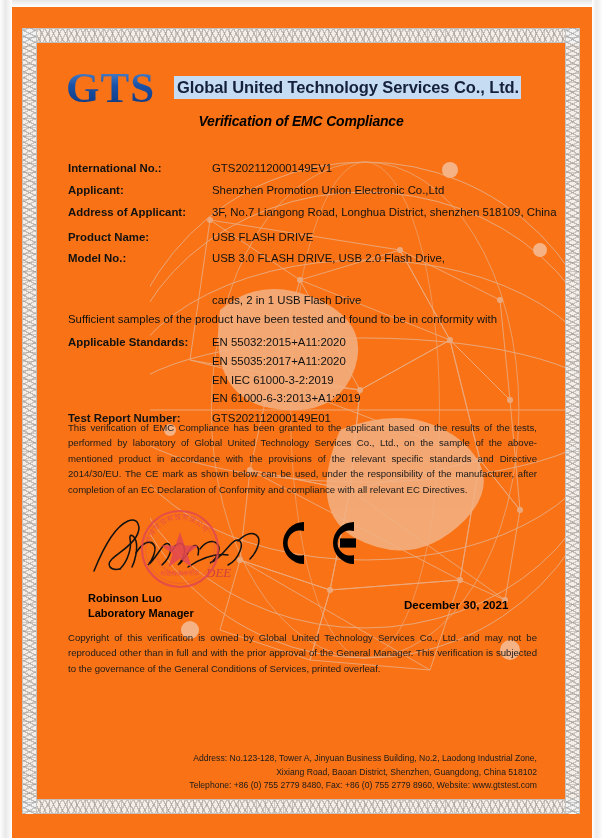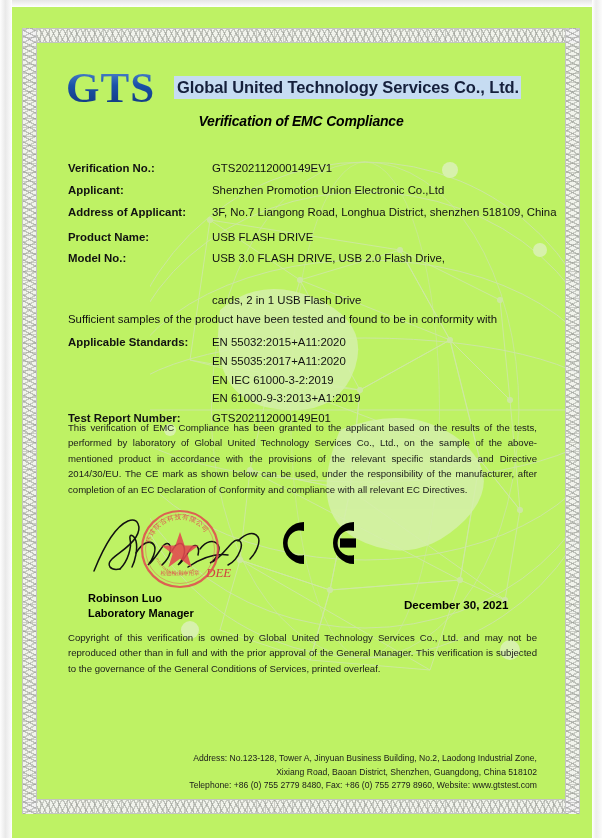--- a/index.html
+++ b/index.html
@@ -8,21 +8,21 @@
     background: #ffffff;
   }
   body {
     font-family: "Liberation Sans", sans-serif;
   }
   #page {
     position: relative;
     width: 602px;
     height: 838px;
     overflow: hidden;
-    background: #bef264;
+    background: #f97316;
   }
   
   #page-edge-left {
     position: absolute;
     left: 0; top: 0;
     width: 12px; height: 838px;
     background: linear-gradient(to right, #fdfdfd 0%, #e9e9e9 45%, #f6f6f6 80%, #ffffff 100%);
   }
   #page-edge-right {
     position: absolute;
@@ -352,21 +352,21 @@
   <div id="content">
 
     <div id="header">
       <div id="gts-logo">GTS</div>
       <div id="company-name">Global United Technology Services Co., Ltd.</div>
     </div>
 
     <div id="doc-title">Verification of EMC Compliance</div>
 
     <div class="field-row" style="top:162px;">
-      <span class="field-label">Verification No.:</span>
+      <span class="field-label">International No.:</span>
       <span class="field-value">GTS202112000149EV1</span>
     </div>
 
     <div class="field-row" style="top:184px;">
       <span class="field-label">Applicant:</span>
       <span class="field-value">Shenzhen Promotion Union Electronic Co.,Ltd</span>
     </div>
 
     <div class="field-row" style="top:206px;">
       <span class="field-label">Address of Applicant:</span>
@@ -385,21 +385,21 @@
     <div class="value-line" style="top:294px;">cards, 2 in 1 USB Flash Drive</div>
 
     <div id="conformity-line">Sufficient samples of the product have been tested and found to be in conformity with</div>
 
     <div class="field-row" style="top:336px;">
       <span class="field-label">Applicable Standards:</span>
     </div>
     <div class="value-line" style="top:336px;">EN 55032:2015+A11:2020</div>
     <div class="value-line" style="top:355px;">EN 55035:2017+A11:2020</div>
     <div class="value-line" style="top:374px;">EN IEC 61000-3-2:2019</div>
-    <div class="value-line" style="top:392px;">EN 61000-9-3:2013+A1:2019</div>
+    <div class="value-line" style="top:392px;">EN 61000-6-3:2013+A1:2019</div>
 
     <div class="field-row" style="top:412px;">
       <span class="field-label">Test Report Number:</span>
     </div>
     <div class="value-line" style="top:412px;">GTS202112000149E01</div>
 
     <div id="statement">This verification of EMC Compliance has been granted to the applicant based on the results of the tests, performed by laboratory of Global United Technology Services Co., Ltd., on the sample of the above-mentioned product in accordance with the provisions of the relevant specific standards and Directive 2014/30/EU. The CE mark as shown below can be used, under the responsibility of the manufacturer, after completion of an EC Declaration of Conformity and compliance with all relevant EC Directives.</div>
 
     <div id="signature-block">
       <svg id="signature-mark" viewBox="0 0 190 78">

